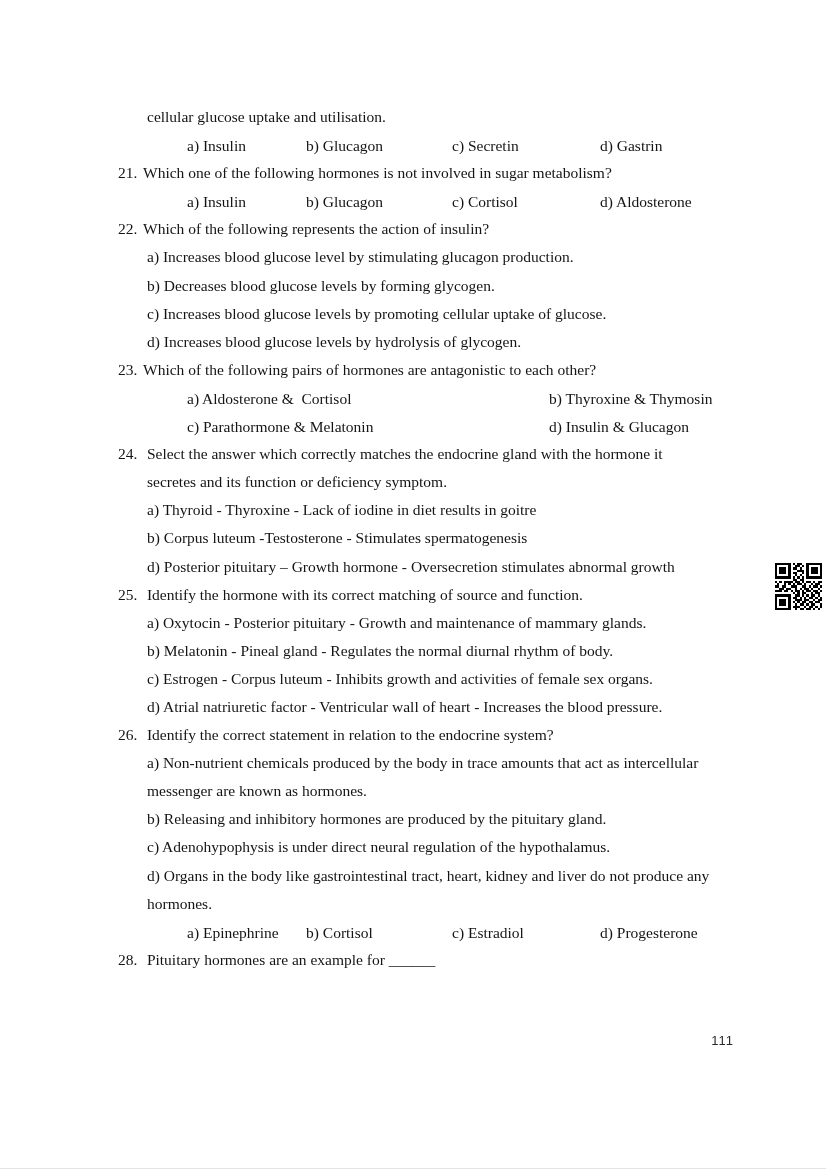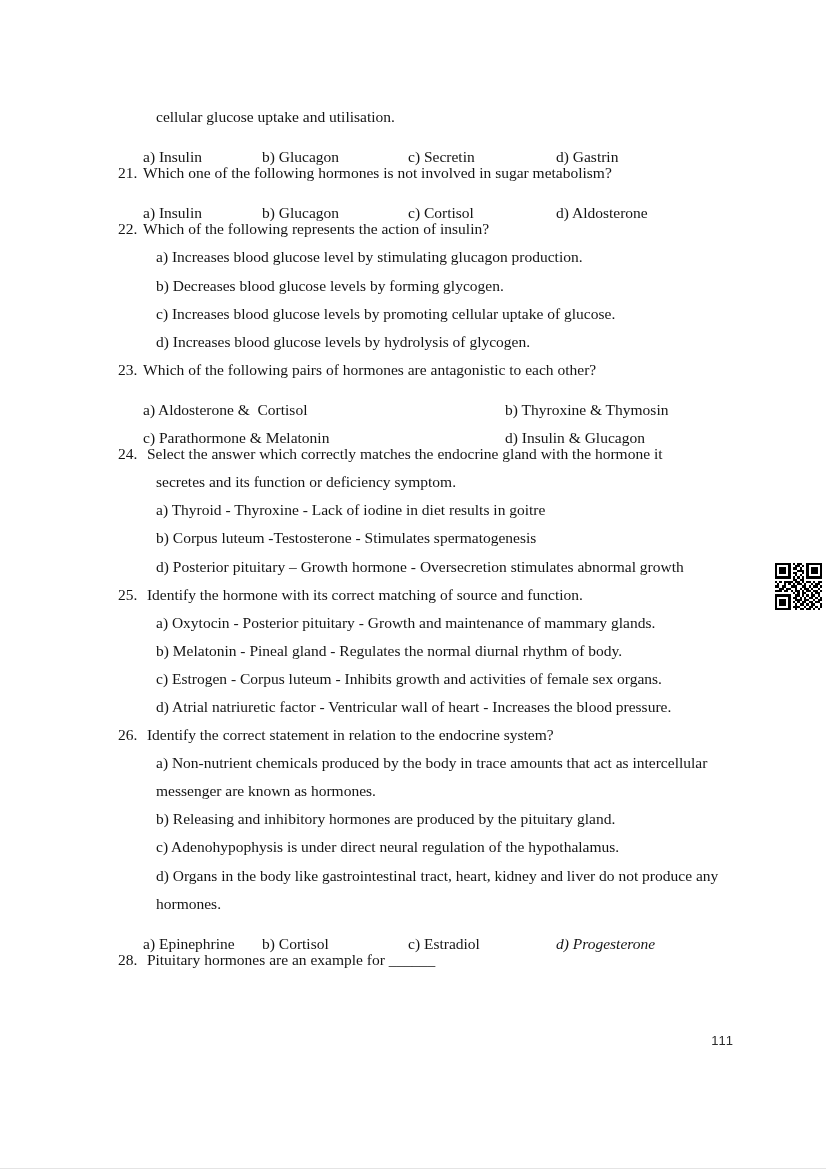--- a/index.html
+++ b/index.html
@@ -19,22 +19,22 @@
     left:118px;top:103px;
     width:702px;
   }
   .line{
     position:relative;
     height:28.1px;
     line-height:28.1px;
     white-space:pre;
   }
   .qnum{display:inline-block;min-width:25px;}
-  .indent{margin-left:38px;}
-  .opt-item{position:absolute;top:12px;white-space:pre;}
+  .indent{margin-left:29px;}
+  .opt-item{position:absolute;top:1px;white-space:pre;margin-left:44px;}
   .page-number{
     position:absolute;
     top:1033px;left:118px;width:616px;
     text-align:right;
     font-family:"Liberation Sans", sans-serif;
     font-size:13px;
     color:#2a2a2a;
     letter-spacing:1px;
   }
   .qr{
@@ -74,21 +74,21 @@
       <div class="line"><span class="indent">b) Melatonin - Pineal gland - Regulates the normal diurnal rhythm of body.</span></div>
       <div class="line"><span class="indent">c) Estrogen - Corpus luteum - Inhibits growth and activities of female sex organs.</span></div>
       <div class="line"><span class="indent">d) Atrial natriuretic factor - Ventricular wall of heart - Increases the blood pressure.</span></div>
       <div class="line"><span class="qnum">26.</span><span> Identify the correct statement in relation to the endocrine system?</span></div>
       <div class="line"><span class="indent">a) Non-nutrient chemicals produced by the body in trace amounts that act as intercellular</span></div>
       <div class="line"><span class="indent">messenger are known as hormones.</span></div>
       <div class="line"><span class="indent">b) Releasing and inhibitory hormones are produced by the pituitary gland.</span></div>
       <div class="line"><span class="indent">c) Adenohypophysis is under direct neural regulation of the hypothalamus.</span></div>
       <div class="line"><span class="indent">d) Organs in the body like gastrointestinal tract, heart, kidney and liver do not produce any</span></div>
       <div class="line"><span class="indent">hormones.</span></div>
-      <div class="line"><span class="opt-item" style="left: 25px;">a) Epinephrine</span><span class="opt-item" style="left: 144px;">b) Cortisol</span><span class="opt-item" style="left: 290px;">c) Estradiol</span><span class="opt-item" style="left: 438px; font-style: italic;">d) Progesterone</span></div>
+      <div class="line"><span class="opt-item" style="left: 25px;">a) Epinephrine</span><span class="opt-item" style="left: 144px;">b) Cortisol</span><span class="opt-item" style="left: 290px;">c) Estradiol</span><span class="opt-item" style="left: 438px;">d) Progesterone</span></div>
       <div class="line"><span class="qnum">28.</span><span> Pituitary hormones are an example for ______</span></div>
     </div>
   <div class="page-number">111</div>
   <div class="qr" id="qr">
       <div class="m"></div>
       <div class="m"></div>
       <div class="m"></div>
       <div class="m"></div>
       <div class="m"></div>
       <div class="m"></div>

